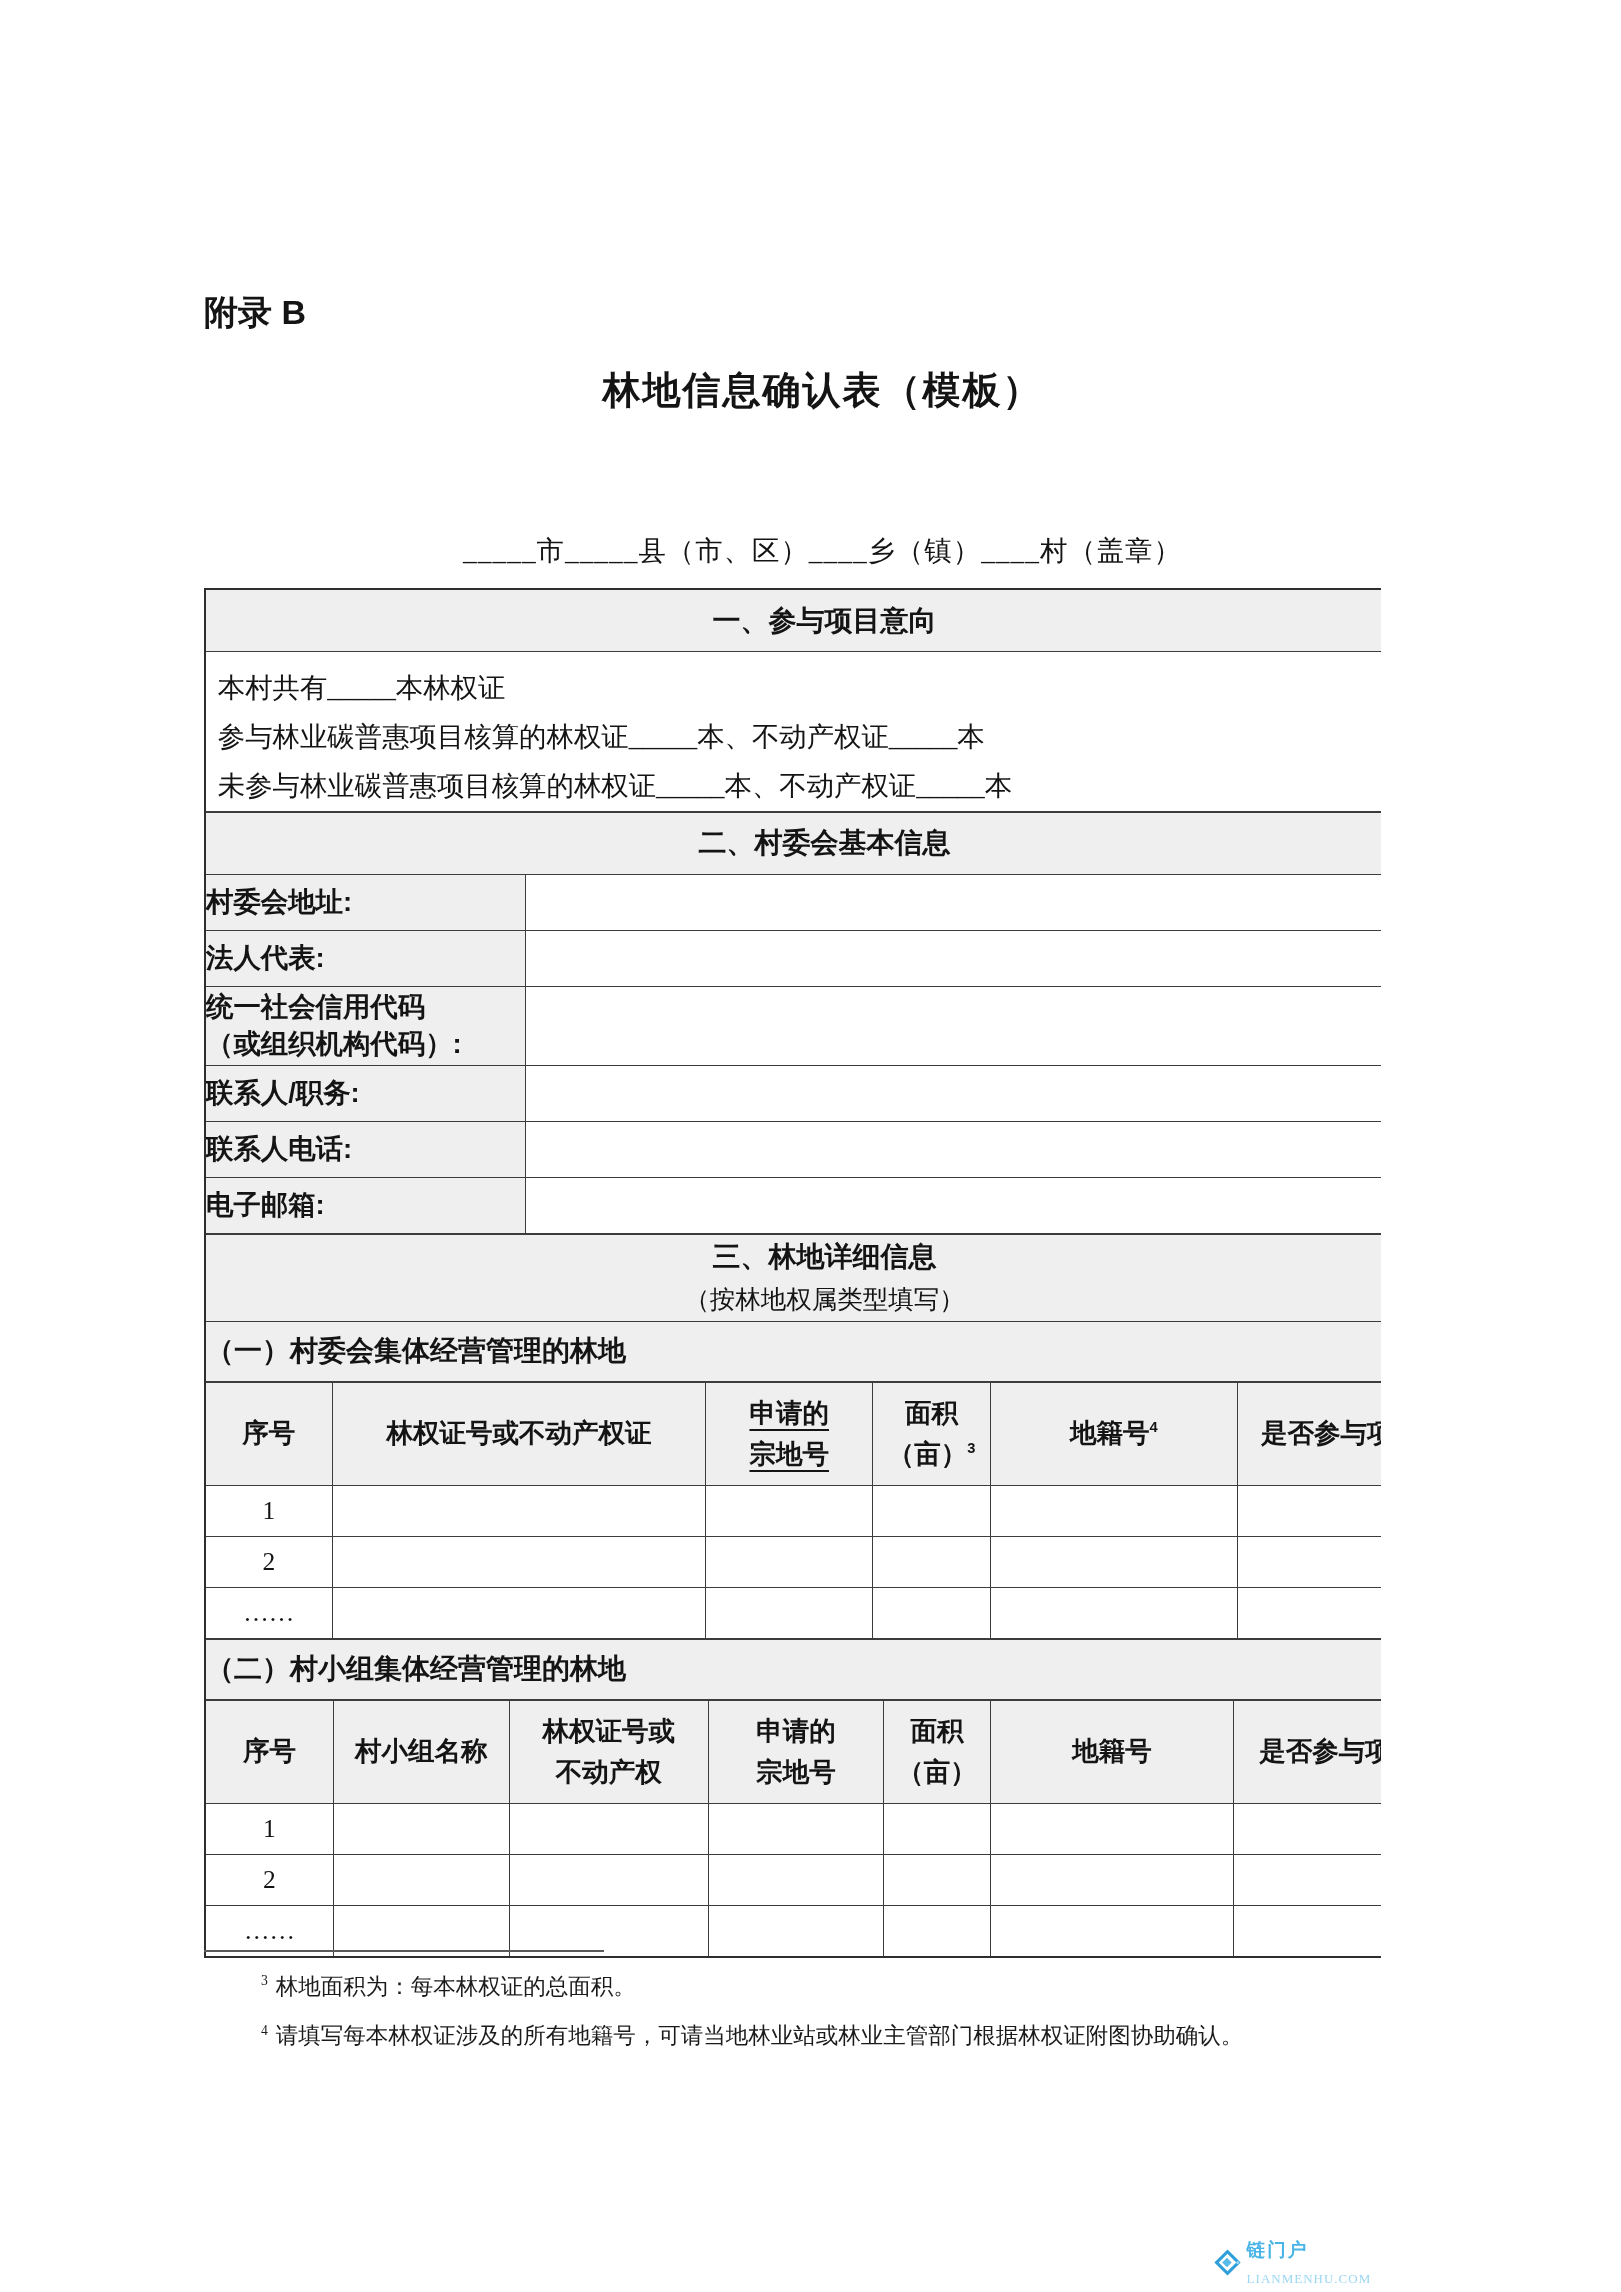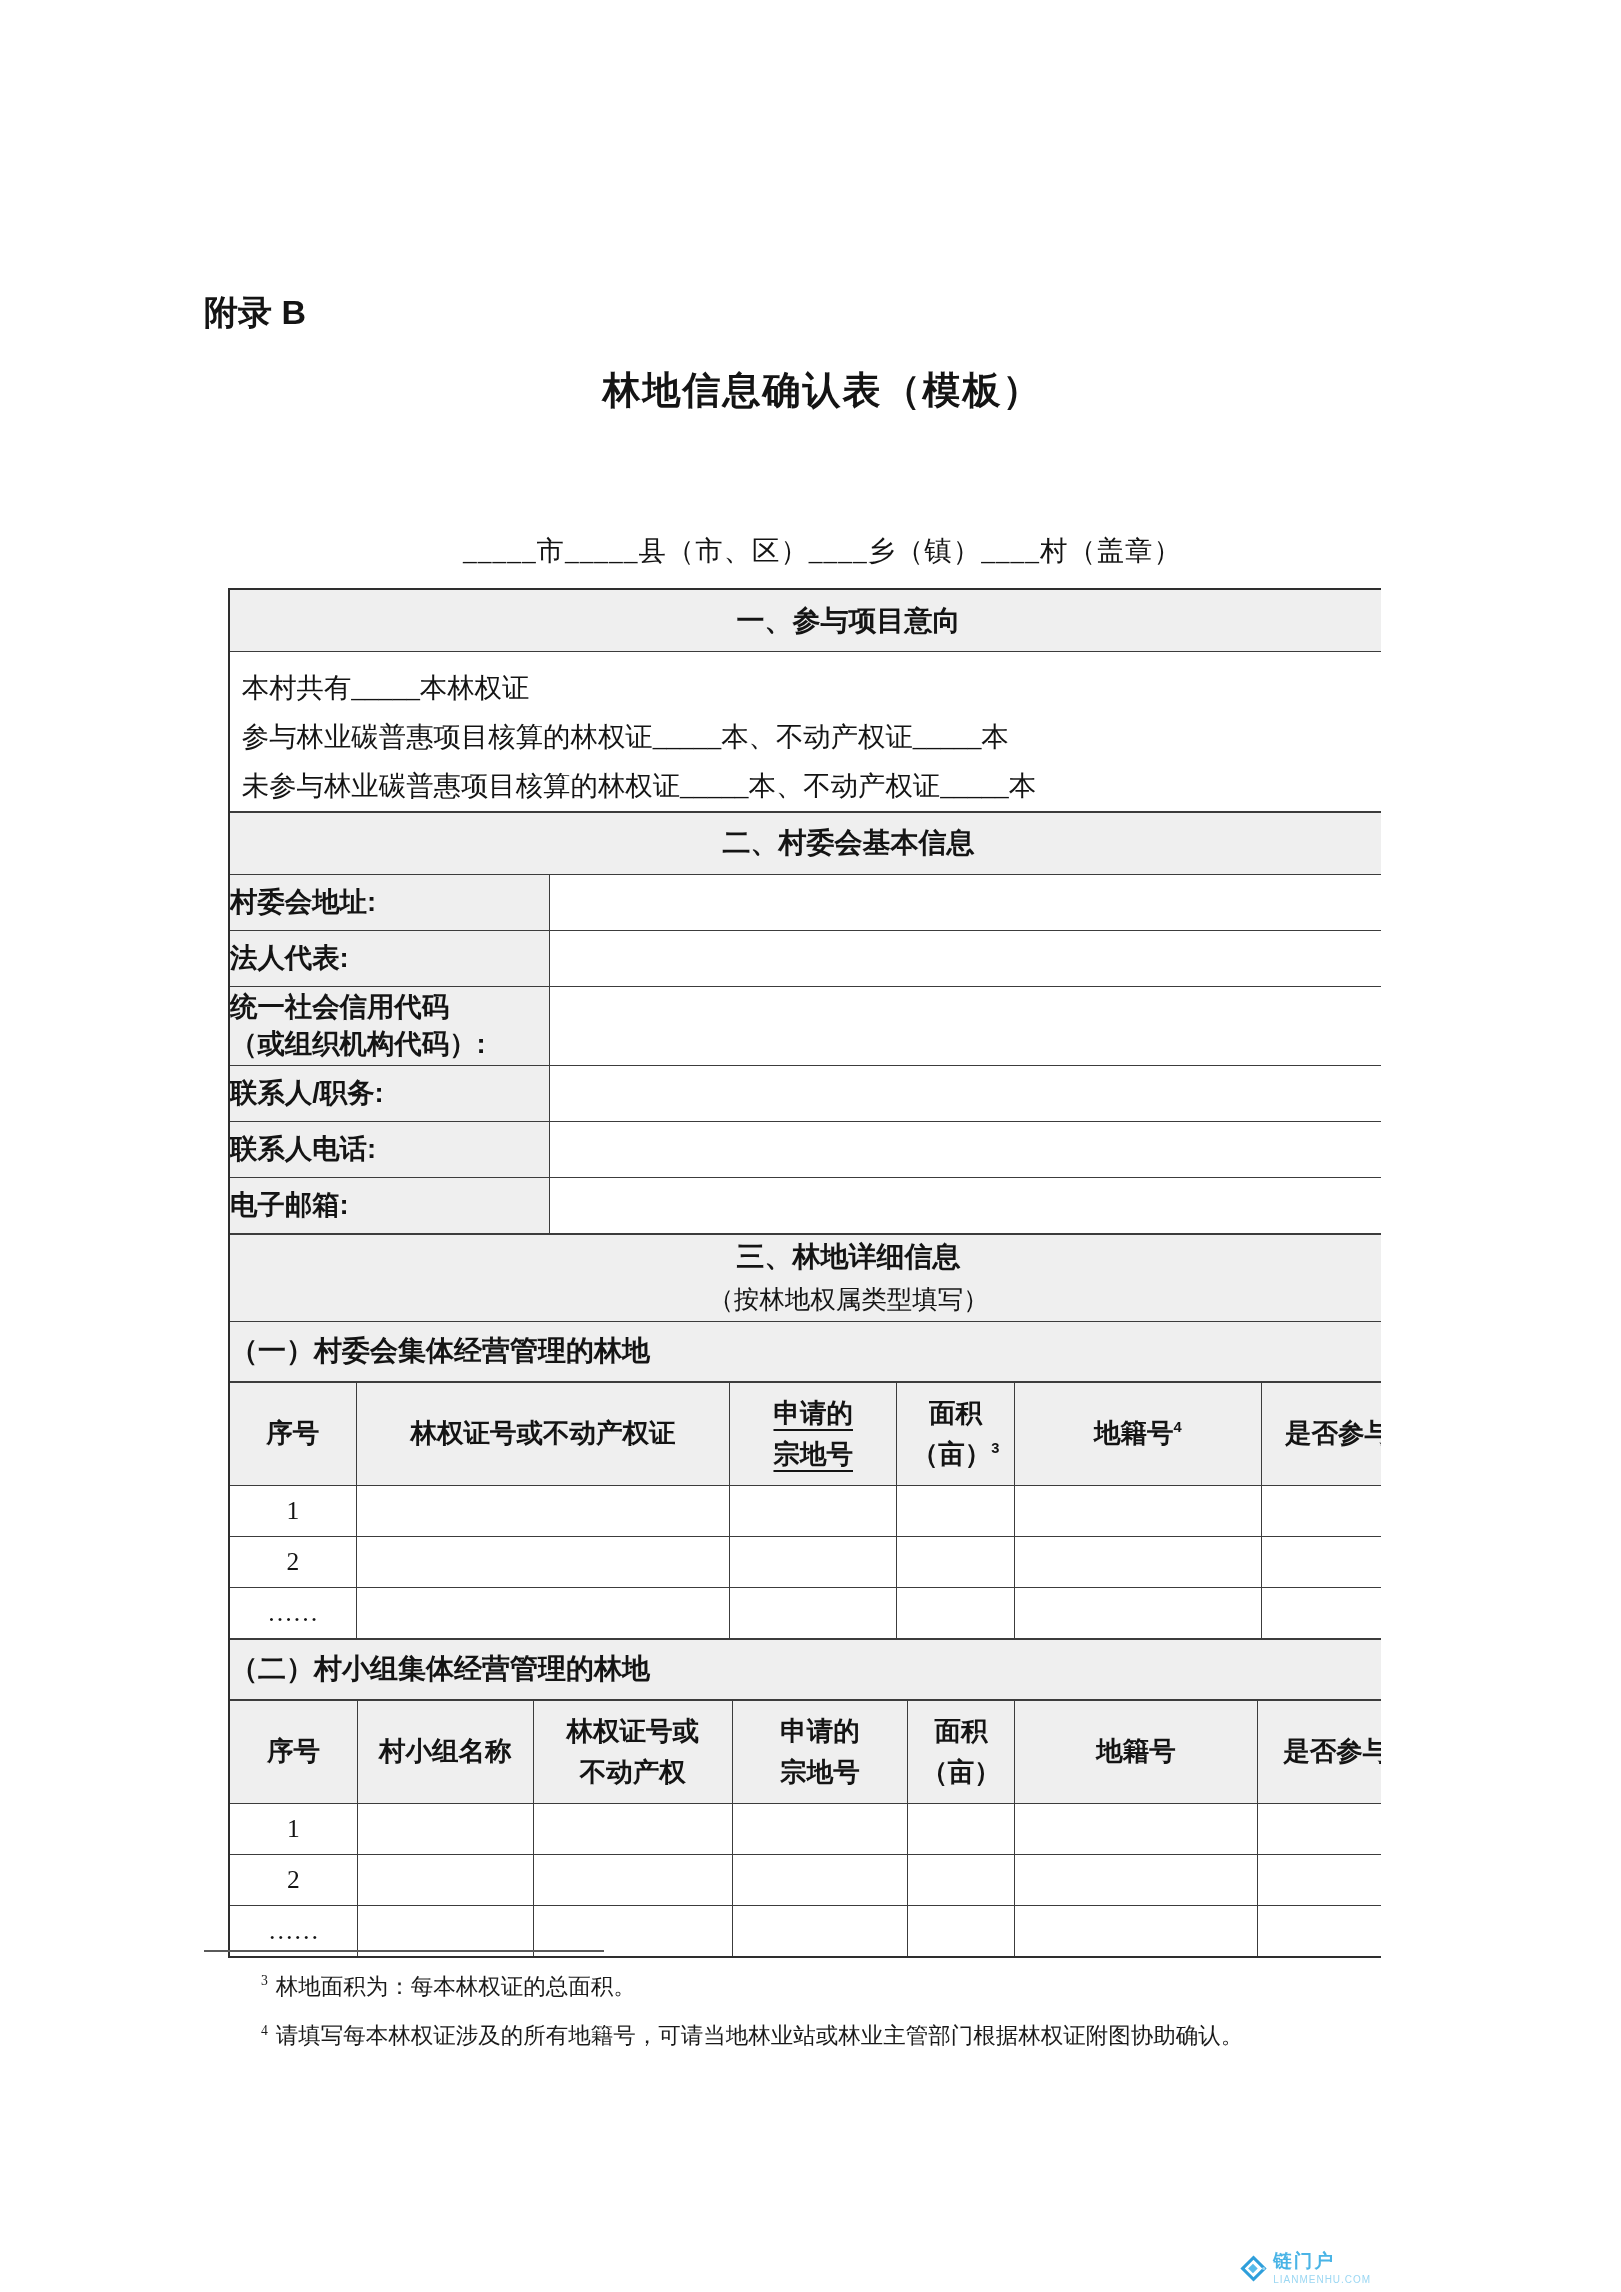--- a/index.html
+++ b/index.html
@@ -12,21 +12,21 @@
     font-family:"Liberation Sans", sans-serif; font-weight:bold; font-size:34px;
   }
   .doc-title {
     position:absolute; left:204px; top:365px; width:1237px; text-align:center;
     font-family:"Liberation Sans", sans-serif; font-weight:bold; font-size:38px; letter-spacing:2px;
   }
   .loc-line {
     position:absolute; left:204px; top:533px; width:1237px; text-align:center;
     font-size:27.4px; letter-spacing:1px;
   }
-  .formwrap { position:absolute; left:204px; top:588px; width:1237px; border:2px solid #2e2e2e; background:#fff;margin-left:24px; }
+  .formwrap { position:absolute; left:204px; top:588px; width:1237px; border:2px solid #2e2e2e; background:#fff; }
   .formwrap table { width:100%; border-collapse:collapse; table-layout:fixed; }
   .formwrap td, .formwrap th { border:1px solid #3c3c3c; padding:0; overflow:hidden; }
   .formwrap tr > *:first-child { border-left:0; }
   .formwrap tr > *:last-child  { border-right:0; }
   .formwrap table.first tr:first-child > * { border-top:0; }
   .formwrap table.last  tr:last-child  > * { border-bottom:0; }
 
   .hd {
     background:#efefef; height:61px; text-align:center; vertical-align:middle;
     font-family:"Liberation Sans", sans-serif; font-weight:bold; font-size:28px;
@@ -60,21 +60,21 @@
   .fnblock { position:absolute; left:204px; top:1950px; width:1255px; font-size:22.5px; color:#1a1a1a; }
   .fn-rule { width:400px; border-top:2px solid #5a5a5a; margin:0; }
   .fn { padding-left:57px; margin-top:18.6px; white-space:nowrap; }
   .fn sup { font-size:13.7px; margin-right:7.8px; }
 
   .pageno { position:absolute; left:0; top:2064px; width:1621px; text-align:center; font-size:27.4px; }
 
   .watermark { position:absolute; right:9.8px; bottom:7.8px; display:flex; align-items:center; gap:4.9px; }
   .wm-text { display:flex; flex-direction:column; line-height:1; }
   .wm-name { font-family:"Liberation Sans", sans-serif; font-weight:bold; font-size:18.6px; color:#4ab4e6; letter-spacing:2px; }
-  .wm-domain { font-family:Liberation Sans, sans-serif; font-size:10px; color:#9bd7f3; letter-spacing:1px; margin-top:5px; }
+  .wm-domain { font-family:Liberation Serif, serif; font-size:13px; color:#9bd7f3; letter-spacing:1px; margin-top:13px; }
 </style>
 </head>
 <body>
 
 <div class="page">
 
   <div class="appendix">附录 B</div>
   <div class="doc-title">林地信息确认表（模板）</div>
   <div class="loc-line">_____市_____县（市、区）____乡（镇）____村（盖章）</div>
 

